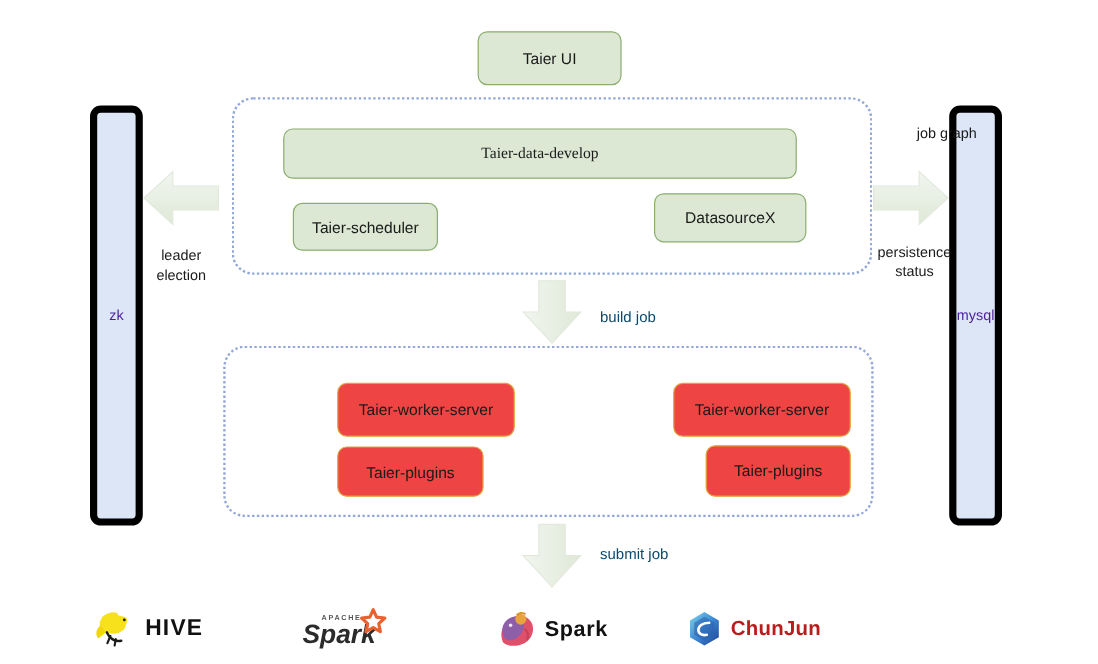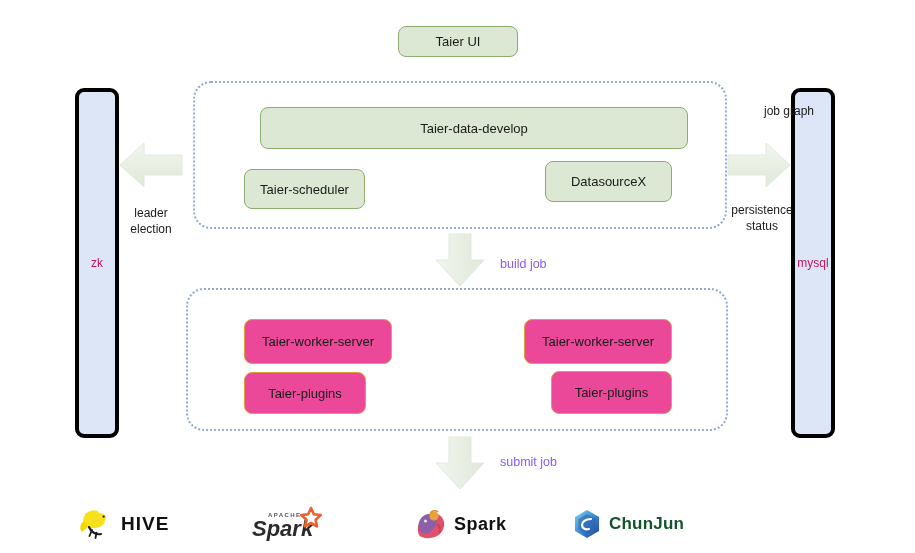--- a/index.html
+++ b/index.html
@@ -19,28 +19,28 @@
     position: absolute;
     left: 0; top: 0;
     width: 915px;
     height: 553px;
   }
 
   
   .store {
     position: absolute;
     background: #dce6f7;
-    border: 4px solid #000000;
+    border: 6px solid #000000;
     border-radius: 9px;
     box-sizing: border-box;
     display: flex;
     align-items: center;
     justify-content: center;
     font-size: 12px;
-    color: #be185d;
+    color: #4c1d95;
   }
   #store-zk   { left: 75px;  top: 88px; width: 44px; height: 350px; }
   #store-mysql{ left: 791px; top: 88px; width: 44px; height: 350px; }
 
   
   .dotted-group {
     position: absolute;
     border: 2px dotted #93a8d8;
     border-radius: 18px;
     box-sizing: border-box;
@@ -56,37 +56,38 @@
     border: 1px solid #8bad6e;
     border-radius: 8px;
     box-sizing: border-box;
     display: flex;
     align-items: center;
     justify-content: center;
     font-size: 13px;
     color: #1a1a1a;
     text-align: center;
   }
-  #box-taier-ui        { left: 398px; top: 26px;  width: 120px; height: 31px; }
-  #box-data-develop    { left: 260px; top: 107px; width: 428px; height: 42px; }
+  #box-taier-ui        { left: 398px; top: 26px;  width: 120px; height: 45px; }
+  #box-data-develop    { left: 236px; top: 107px; width: 428px; height: 42px; font-family: Liberation Serif, serif; }
   #box-scheduler       { left: 244px; top: 169px; width: 121px; height: 40px; text-align: right; }
   #box-datasourcex     { left: 545px; top: 161px; width: 127px; height: 41px; }
 
   
   .orange-box {
     position: absolute;
-    background: #ec4899;
+    background: #ef4444;
     border: 1px solid #e0a13c;
     border-radius: 8px;
     box-sizing: border-box;
     display: flex;
     align-items: center;
     justify-content: center;
     font-size: 13px;
     color: #1a1a1a;
+    margin-left: 37px;
   }
   #box-worker-left   { left: 244px; top: 319px; width: 148px; height: 45px; }
   #box-plugins-left  { left: 244px; top: 372px; width: 122px; height: 42px; }
   #box-worker-right  { left: 524px; top: 319px; width: 148px; height: 45px; }
   #box-plugins-right { left: 551px; top: 371px; width: 121px; height: 43px; }
 
   
   .arrow-svg { position: absolute; }
   #arrow-left   { left: 118px; top: 141px; width: 66px; height: 48px; }
   #arrow-right  { left: 726px; top: 141px; width: 66px; height: 48px; }
@@ -102,21 +103,21 @@
     text-align: center;
     white-space: pre-line;
   }
   #label-load-balance    { left: 110px; top: 101px; width: 82px; }
   #label-leader-election { left: 110px; top: 205px; width: 82px; }
   #label-job-graph       { left: 748px; top: 103px; width: 82px; }
   #label-persistence     { left: 716px; top: 202px; width: 92px; }
   .label-inline {
     position: absolute;
     font-size: 12.5px;
-    color: #8b5cf6;
+    color: #0c4a6e;
     white-space: nowrap;
   }
   #label-build-job  { left: 500px; top: 257px; }
   #label-submit-job { left: 500px; top: 455px; }
 
   
   #engine-row {
     position: absolute;
     left: 0;
     top: 495px;
@@ -133,21 +134,21 @@
   }
   .engine-mark { flex: 0 0 auto; line-height: 0; }
   .engine-name {
     font-size: 17px;
     font-weight: bold;
     letter-spacing: 0.2px;
     color: #111;
   }
   .engine-hive .engine-name   { font-size: 19px; letter-spacing: 1px; }
   .engine-flink .engine-name  { font-size: 18px; font-weight: 600; letter-spacing: 0.5px; }
-  .engine-chunjun .engine-name{ font-size: 17px; font-weight: 600; color: #14532d; }
+  .engine-chunjun .engine-name{ font-size: 17px; font-weight: 600; color: #b91c1c; }
   #engine-hive    { left: 78px;  }
   #engine-spark   { left: 250px; }
   #engine-flink   { left: 413px; }
   #engine-chunjun { left: 572px; }
   #engine-ocean   { left: 730px; }
 </style>
 </head>
 <body>
 
 <div class="canvas">

